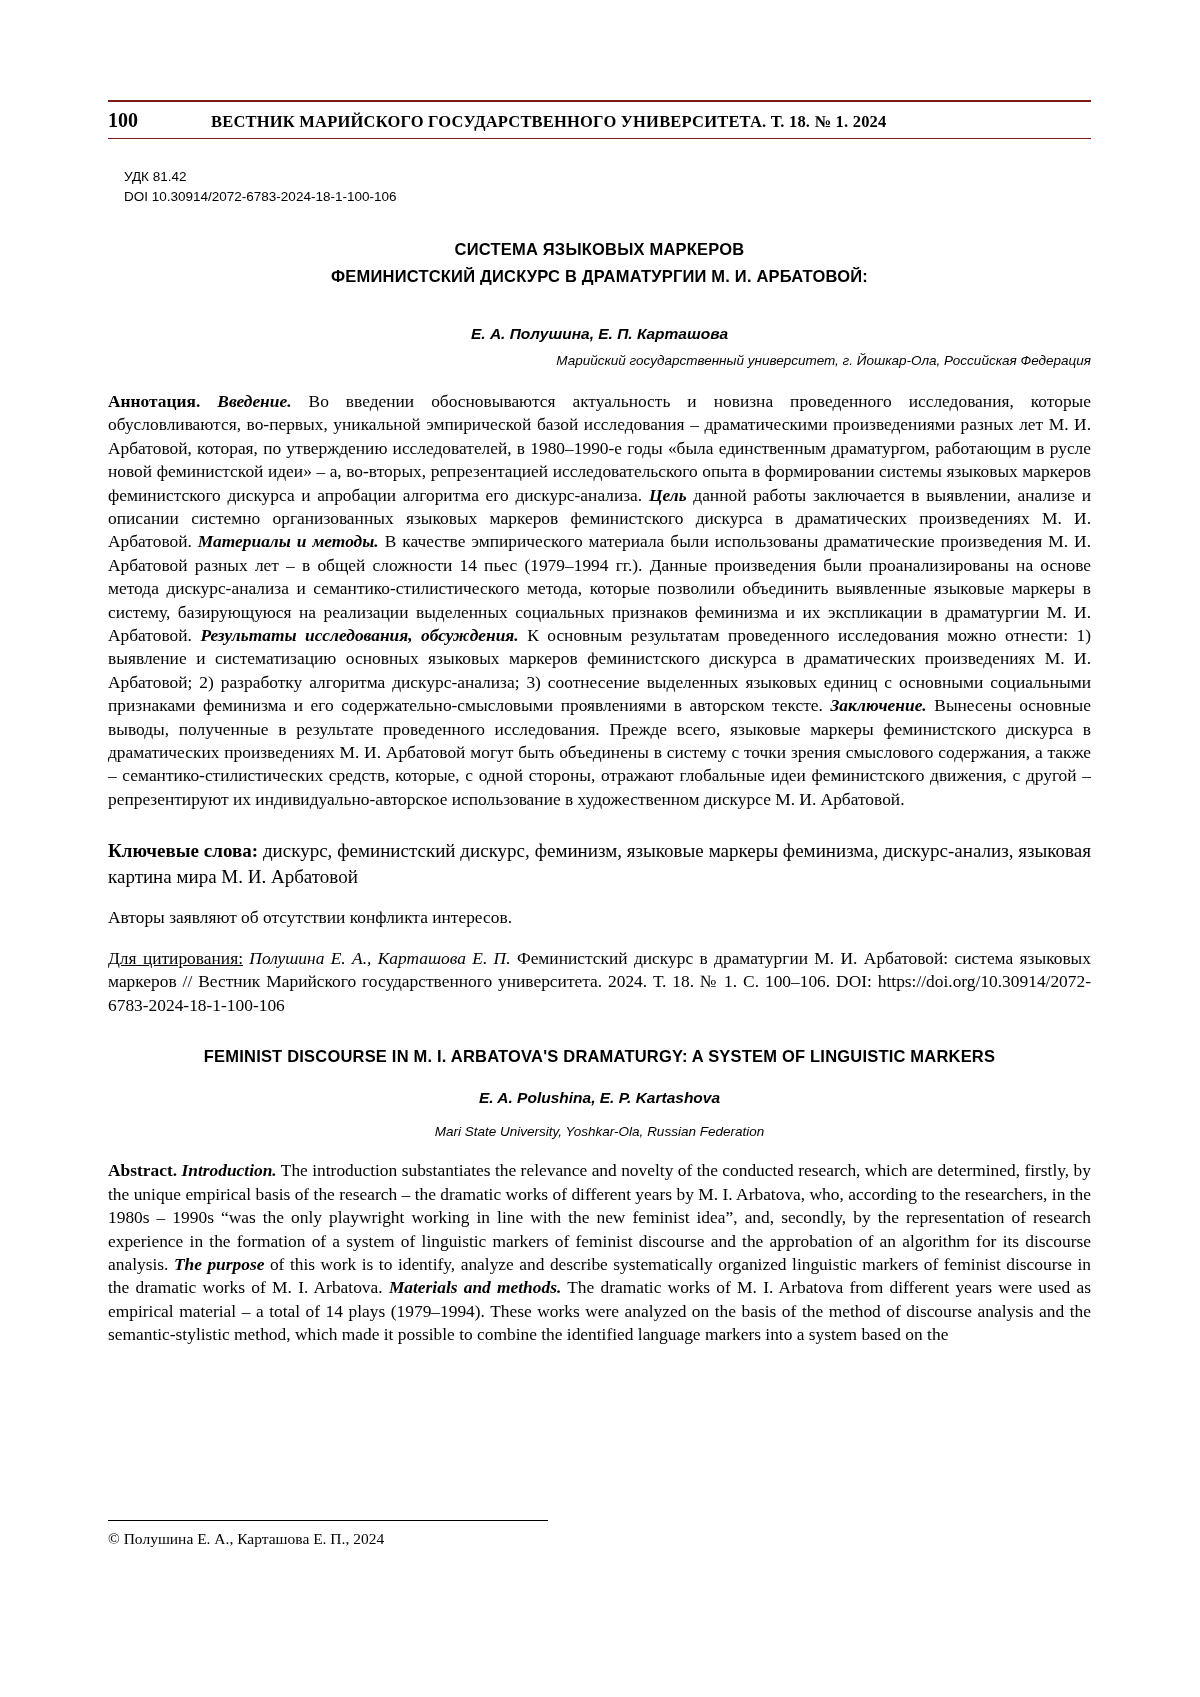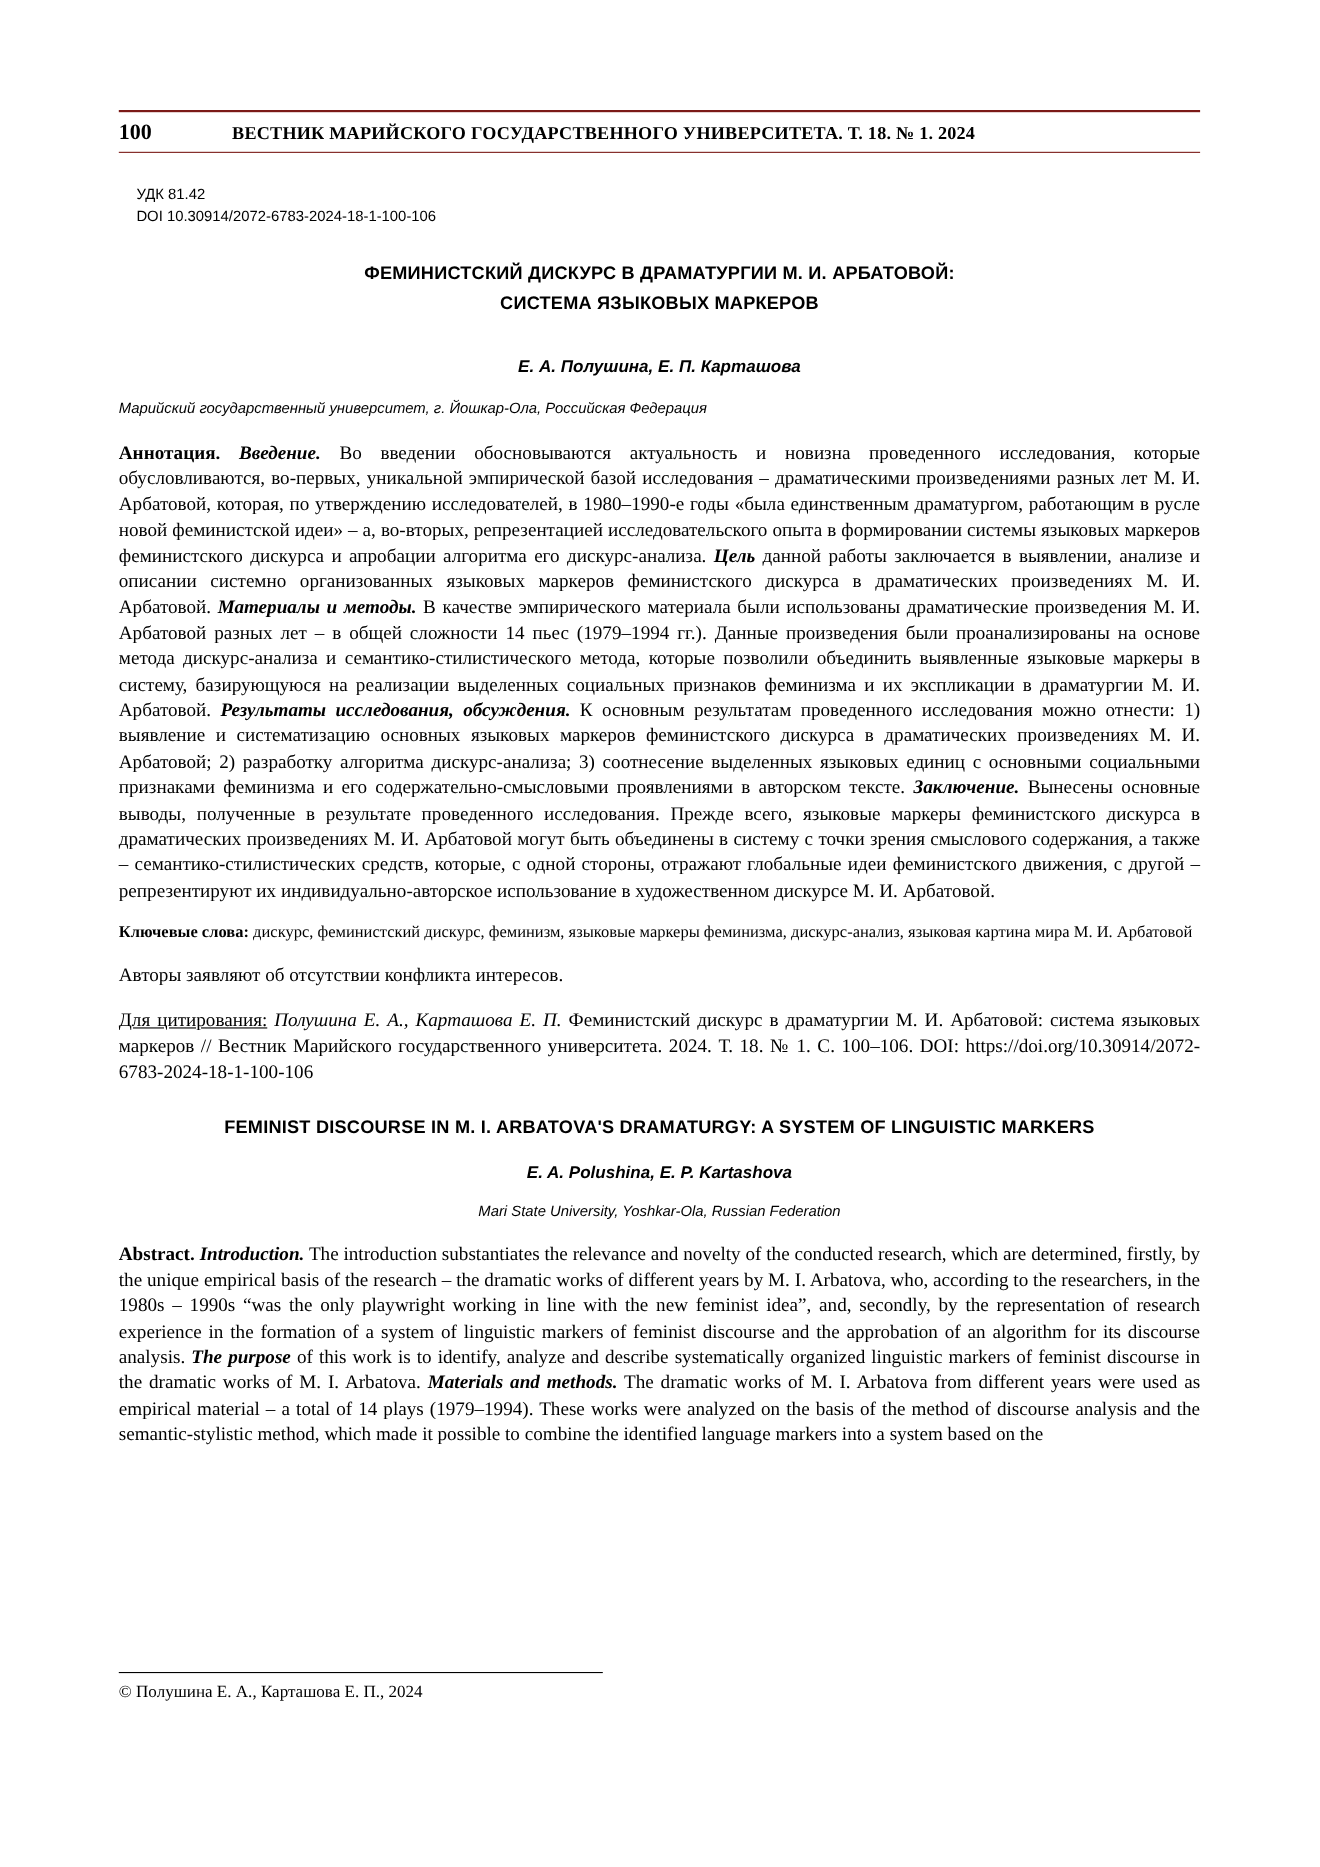--- a/index.html
+++ b/index.html
@@ -86,42 +86,42 @@
   }
   .authors-ru {
     margin-top: 36px;
     text-align: center;
     font-family: "Liberation Sans", sans-serif;
     font-style: italic;
     font-weight: bold;
     font-size: 15.5px;
   }
   .affil-ru {
-    margin-top: 20px;
-    text-align: left;
+    margin-top: 10px;
+    text-align: right;
     font-family: "Liberation Sans", sans-serif;
     font-style: italic;
     font-size: 13.5px;
   }
 
   
   .abstract {
     margin-top: 22px;
     font-size: 17.4px;
     line-height: 1.345;
     text-align: justify;
     text-justify: inter-word;
     hyphens: auto;
   }
   .abstract b { font-weight: bold; }
   .bi { font-weight: bold; font-style: italic; }
 
   .keywords {
-    margin-top: 17px;
-    font-size: 15px;
+    margin-top: 27px;
+    font-size: 19px;
     line-height: 1.345;
     text-align: justify;
   }
   .conflict {
     margin-top: 17px;
     font-size: 17.4px;
     line-height: 1.345;
   }
   .citation {
     margin-top: 17px;
@@ -194,22 +194,22 @@
       <div class="journal">ВЕСТНИК МАРИЙСКОГО ГОСУДАРСТВЕННОГО УНИВЕРСИТЕТА. Т. 18. № 1. 2024</div>
     </div>
     <div class="rule thin runhead-rules-bottom"></div>
 
     <div class="meta">
       <div>УДК 81.42</div>
       <div>DOI 10.30914/2072-6783-2024-18-1-100-106</div>
     </div>
 
     <div class="title-ru">
+      <span class="small-caps-line">СИСТЕМА ЯЗЫКОВЫХ МАРКЕРОВ</span>
       <span class="small-caps-line">ФЕМИНИСТСКИЙ ДИСКУРС В ДРАМАТУРГИИ М. И. АРБАТОВОЙ:</span>
-      <span class="small-caps-line">СИСТЕМА ЯЗЫКОВЫХ МАРКЕРОВ</span>
     </div>
 
     <div class="authors-ru">Е. А. Полушина, Е. П. Карташова</div>
     <div class="affil-ru">Марийский государственный университет, г. Йошкар-Ола, Российская Федерация</div>
 
     <div class="abstract">
       <b>Аннотация.</b>
       <span> </span>
       <span class="bi">Введение.</span>
       <span> </span>

